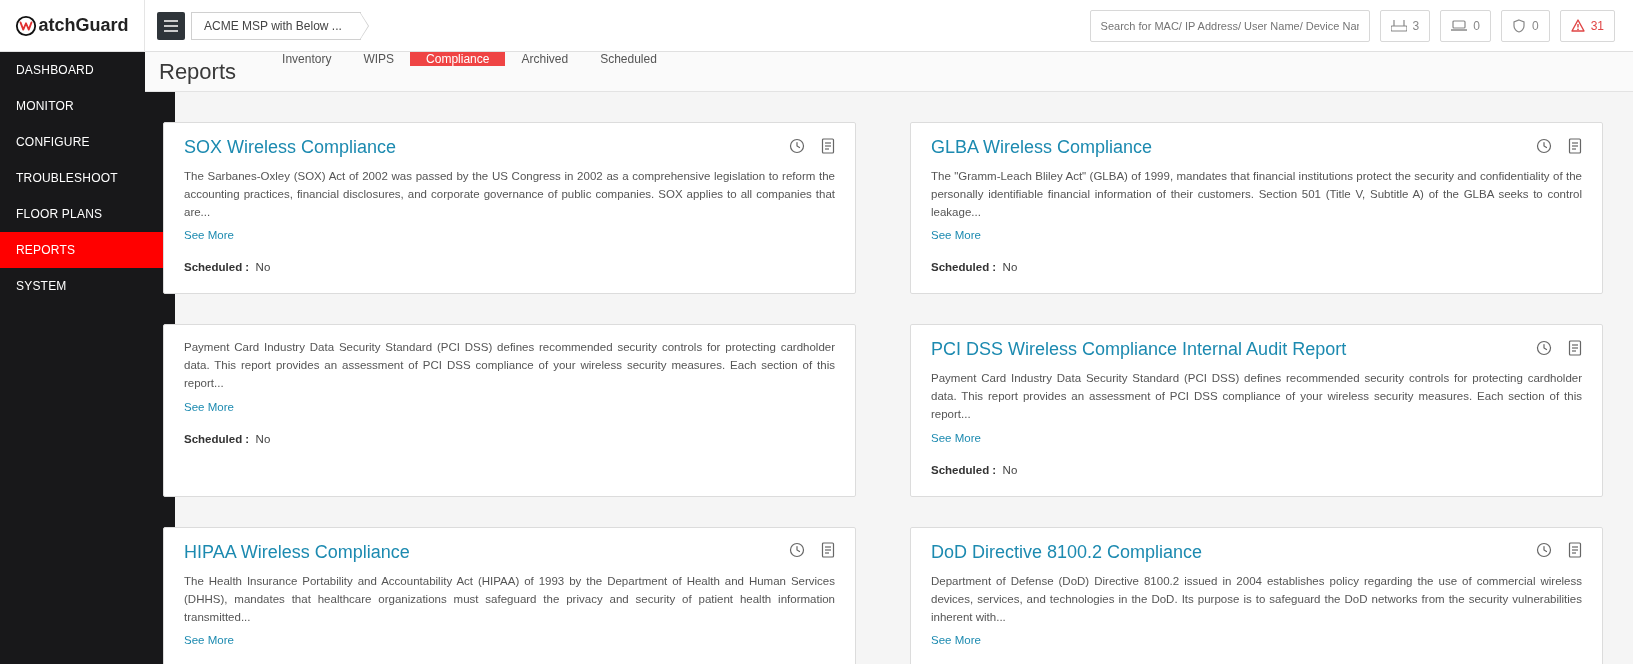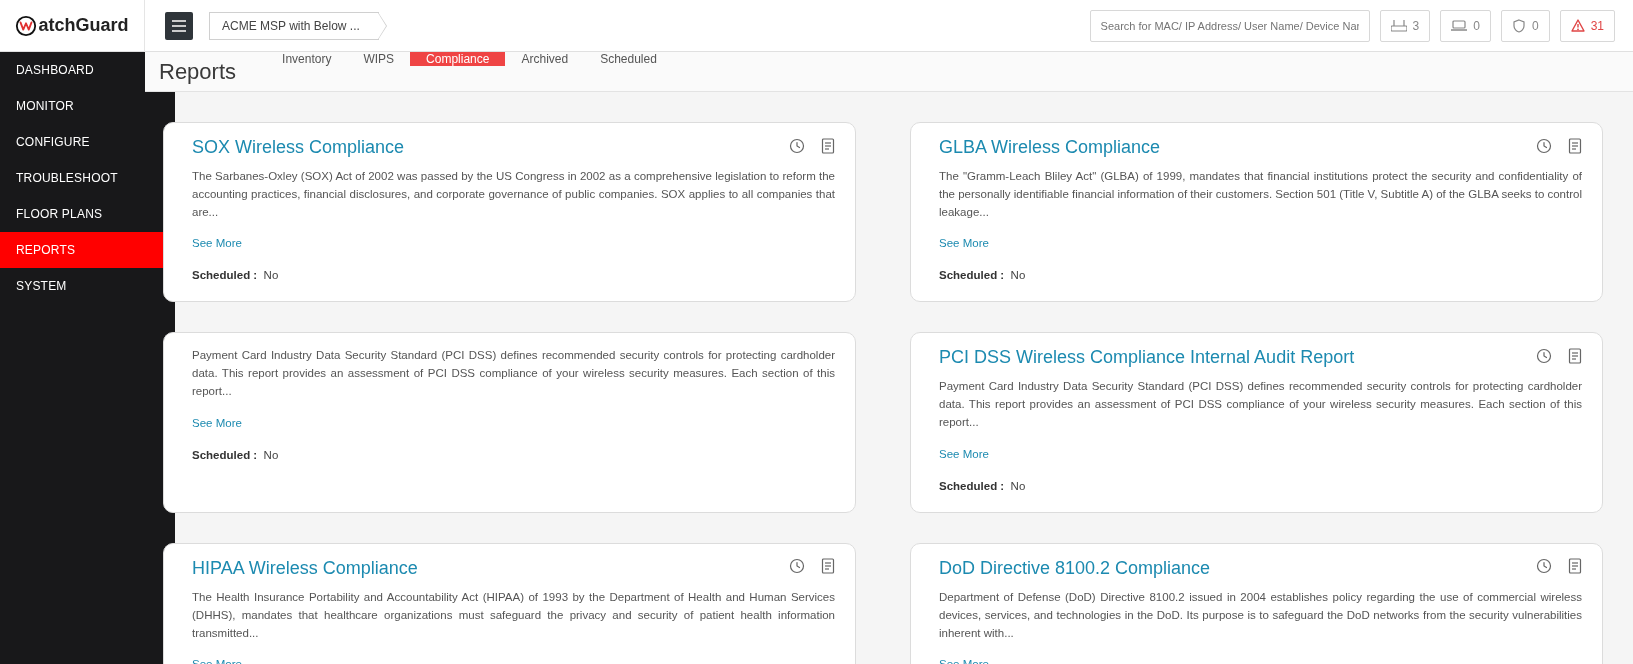--- a/index.html
+++ b/index.html
@@ -10,21 +10,21 @@
     position: absolute; left: 0; top: 0; right: 0; height: 52px;
     background: #fff; border-bottom: 1px solid #e0e0e0;
     display: flex; align-items: center;
   }
   .logo-box {
     width: 145px; height: 68px; display: flex; align-items: center; justify-content: center;
     border-right: 1px solid #e5e5e5;
   }
   .logo { font-size: 18px; font-weight: 600; color: #222; display: inline-flex; align-items: center; }
   .logo svg { margin-right: 1px; }
-  .top-aux { display: flex; align-items: center; margin-left: 20px; gap: 10px; }
+  .top-aux { display: flex; align-items: center; margin-left: 12px; }
   .hamburger-btn {
     width: 28px; height: 28px; background: #2f353a; border: none; border-radius: 2px;
     display: inline-flex; align-items: center; justify-content: center; cursor: pointer;
   }
   .breadcrumb-chip {
     height: 28px; display: inline-flex; align-items: center; padding: 0 18px 0 12px;
     background: #fff; border: 1px solid #d0d0d0; margin-left: 6px;
     font-size: 12px; color: #444; position: relative;
   }
   .breadcrumb-chip::after{
@@ -79,29 +79,29 @@
   
   .content {
     position:absolute; left:145px; top:92px; right:0; bottom:0; overflow-y:auto;
     padding: 30px 18px 20px 18px;
   }
   .card-grid {
     display:grid; grid-template-columns: 1fr 1fr; column-gap: 54px; row-gap: 30px;
     max-width: 1440px;
   }
   .card {
-    background:#fff; border:1px solid #dcdcdc; border-radius:10px;
-    padding: 14px 20px 20px 28px; min-height: 146px; position:relative;
+    background:#fff; border:1px solid #dcdcdc; border-radius:2px;
+    padding: 14px 20px 20px 20px; min-height: 146px; position:relative;
     box-shadow: 0 0 0 rgba(0,0,0,0);
   }
   .card-head { display:flex; align-items:center; justify-content:space-between; margin-bottom:10px;}
   .card-title { font-size:18px; color:#1c8ab0; font-weight:400; padding-right:8px; cursor:pointer;}
   .card-icons { display:flex; gap:16px; color:#666; }
   .card-desc { font-size:11.5px; color:#555; line-height:1.55; text-align:justify; }
-  .see-more { color:#1c8ab0; font-size:11.5px; cursor:pointer; display:inline-block; margin-top:16px;}
+  .see-more { color:#1c8ab0; font-size:11.5px; cursor:pointer; display:inline-block; margin-top:8px;}
   .sched { font-size:11.5px; color:#444; margin-top:18px;}
   .sched b { font-weight:600; color:#333;}
 </style>
 </head>
 <body>
 
 <div class="top-bar">
   <div class="logo-box">
     <span class="logo">
       <svg width="22" height="22" viewBox="0 0 24 24">

